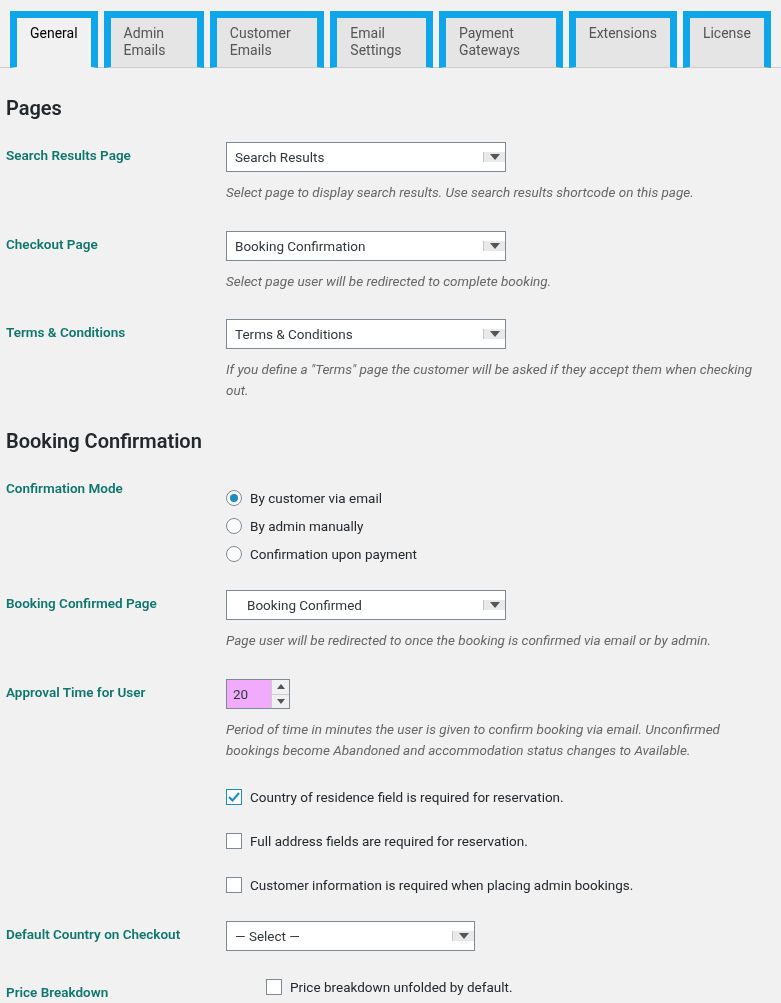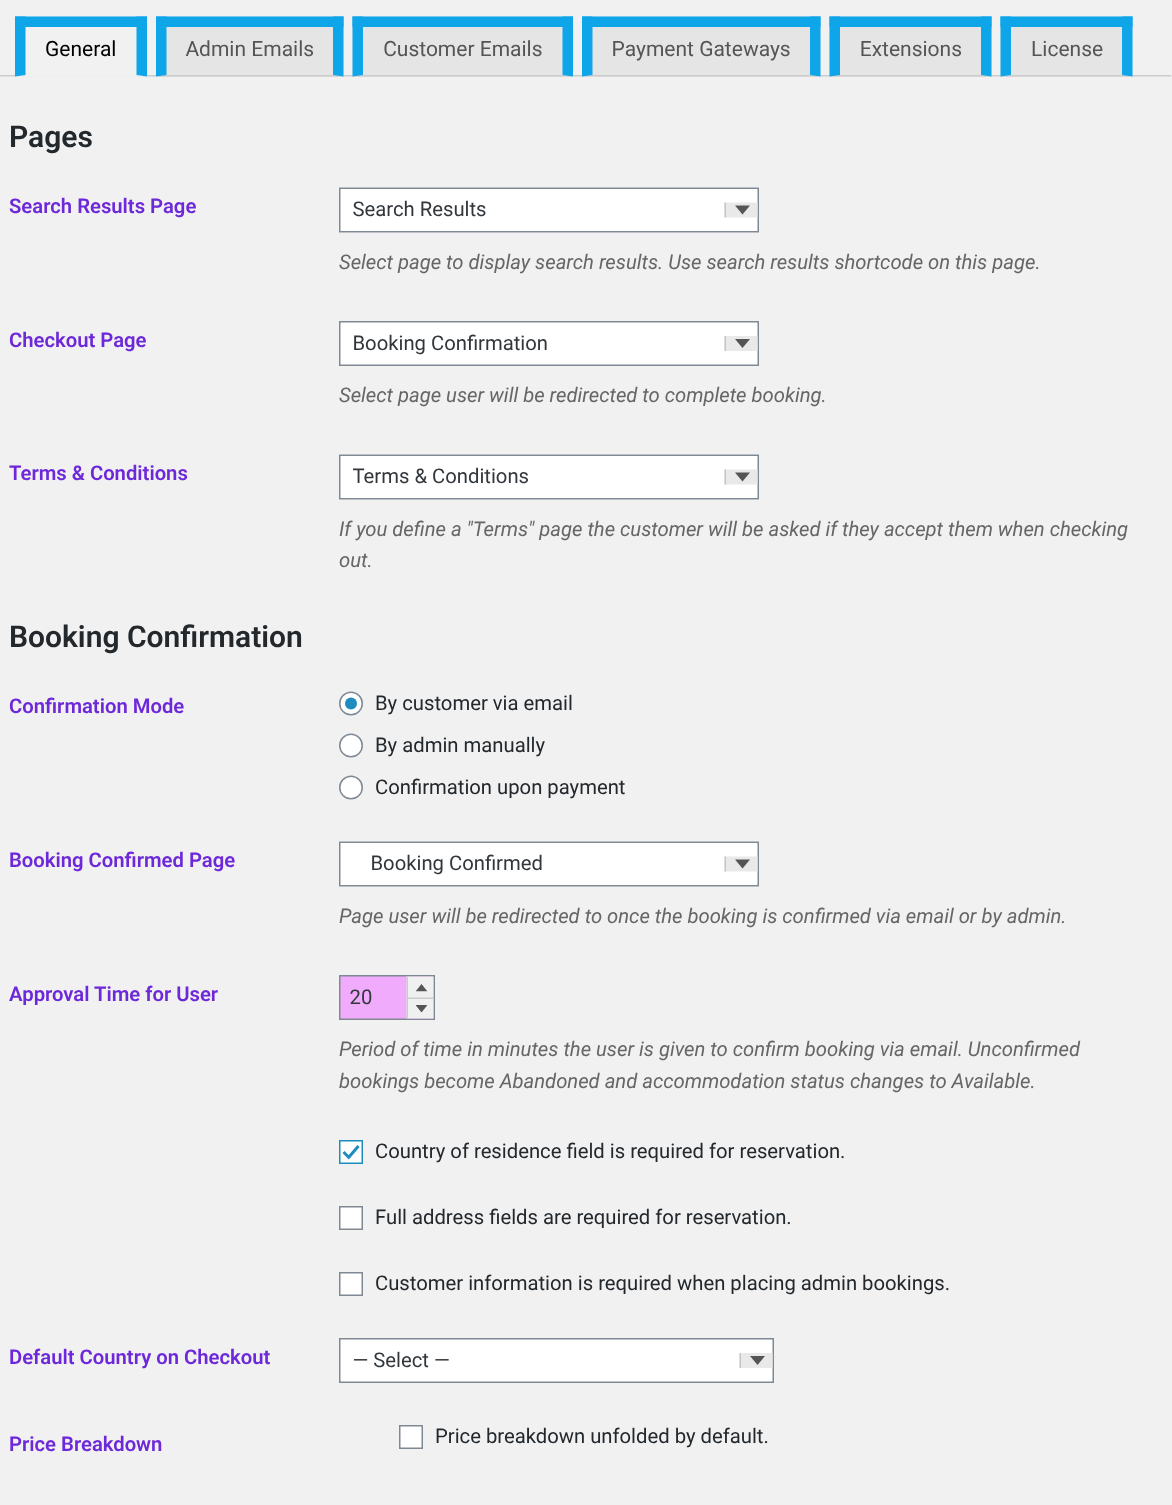--- a/index.html
+++ b/index.html
@@ -47,21 +47,21 @@
   .form-row {
     display: flex;
     align-items: flex-start;
     margin-bottom: 28px;
   }
   .form-row.tight { margin-bottom: 20px; gap: 40px; }
   .row-label {
     width: 220px;
     font-size: 13.5px;
     font-weight: 600;
-    color: #6d28d9;
+    color: #0f766e;
     padding-top: 5px;
     flex-shrink: 0;
   }
   .row-field {
     flex: 1;
     max-width: 540px;
   }
   .select-wrap {
     display: inline-flex;
     align-items: center;
@@ -90,21 +90,21 @@
   .select-wrap .sel-btn svg { width: 10px; height: 10px; fill: #555; }
   .select-wrap.indent .sel-value { padding-left: 20px; }
   .desc {
     margin: 10px 0 0 0;
     font-size: 13.5px;
     font-style: italic;
     color: #666;
     line-height: 1.55;
     max-width: 530px;
   }
-  .radio-group { display: flex; flex-direction: column; gap: 12px; padding-top: 3px; }
+  .radio-group { display: flex; flex-direction: column; gap: 12px; padding-top: 3px; margin-top: 12px; }
   .radio-item { display: flex; align-items: center; gap: 8px; font-size: 13.5px; color: #23282d; }
   .radio {
     width: 16px; height: 16px;
     border: 1px solid #7e8993;
     border-radius: 50%;
     background: #fff;
     display: inline-flex; align-items: center; justify-content: center;
     flex-shrink: 0;
   }
   .radio.checked::after {
@@ -137,20 +137,21 @@
   .checkbox.checked { border-color: #1e8cbe; }
   .checkbox.checked svg { width: 12px; height: 12px; }
 </style>
 </head>
 <body>
 
 <div class="nav-tabs">
   <div class="nav-tab active">General</div>
   <div class="nav-tab">Admin Emails</div>
   <div class="nav-tab">Customer Emails</div>
+  <div class="nav-tab">Email Settings</div>
   <div class="nav-tab">Payment Gateways</div>
   <div class="nav-tab">Extensions</div>
   <div class="nav-tab">License</div>
 </div>
 
 <div class="content">
 
   <h2 class="section-title">Pages</h2>
 
   <div class="form-row">
@@ -287,21 +288,21 @@
       <label class="check-item">
         <span class="checkbox"></span>
         <span>Customer information is required when placing admin bookings.</span>
       </label>
     </div>
   </div>
 
   <div class="form-row">
     <div class="row-label">Default Country on Checkout</div>
     <div class="row-field">
-      <div class="select-wrap" style="width:290px;">
+      <div class="select-wrap" style="width:249px;">
         <div class="sel-value">— Select —</div>
         <div class="sel-btn">
             <svg viewBox="0 0 10 10">
               <path d="M0 2 L5 8 L10 2 Z"></path>
             </svg>
           </div>
       </div>
     </div>
   </div>
 

